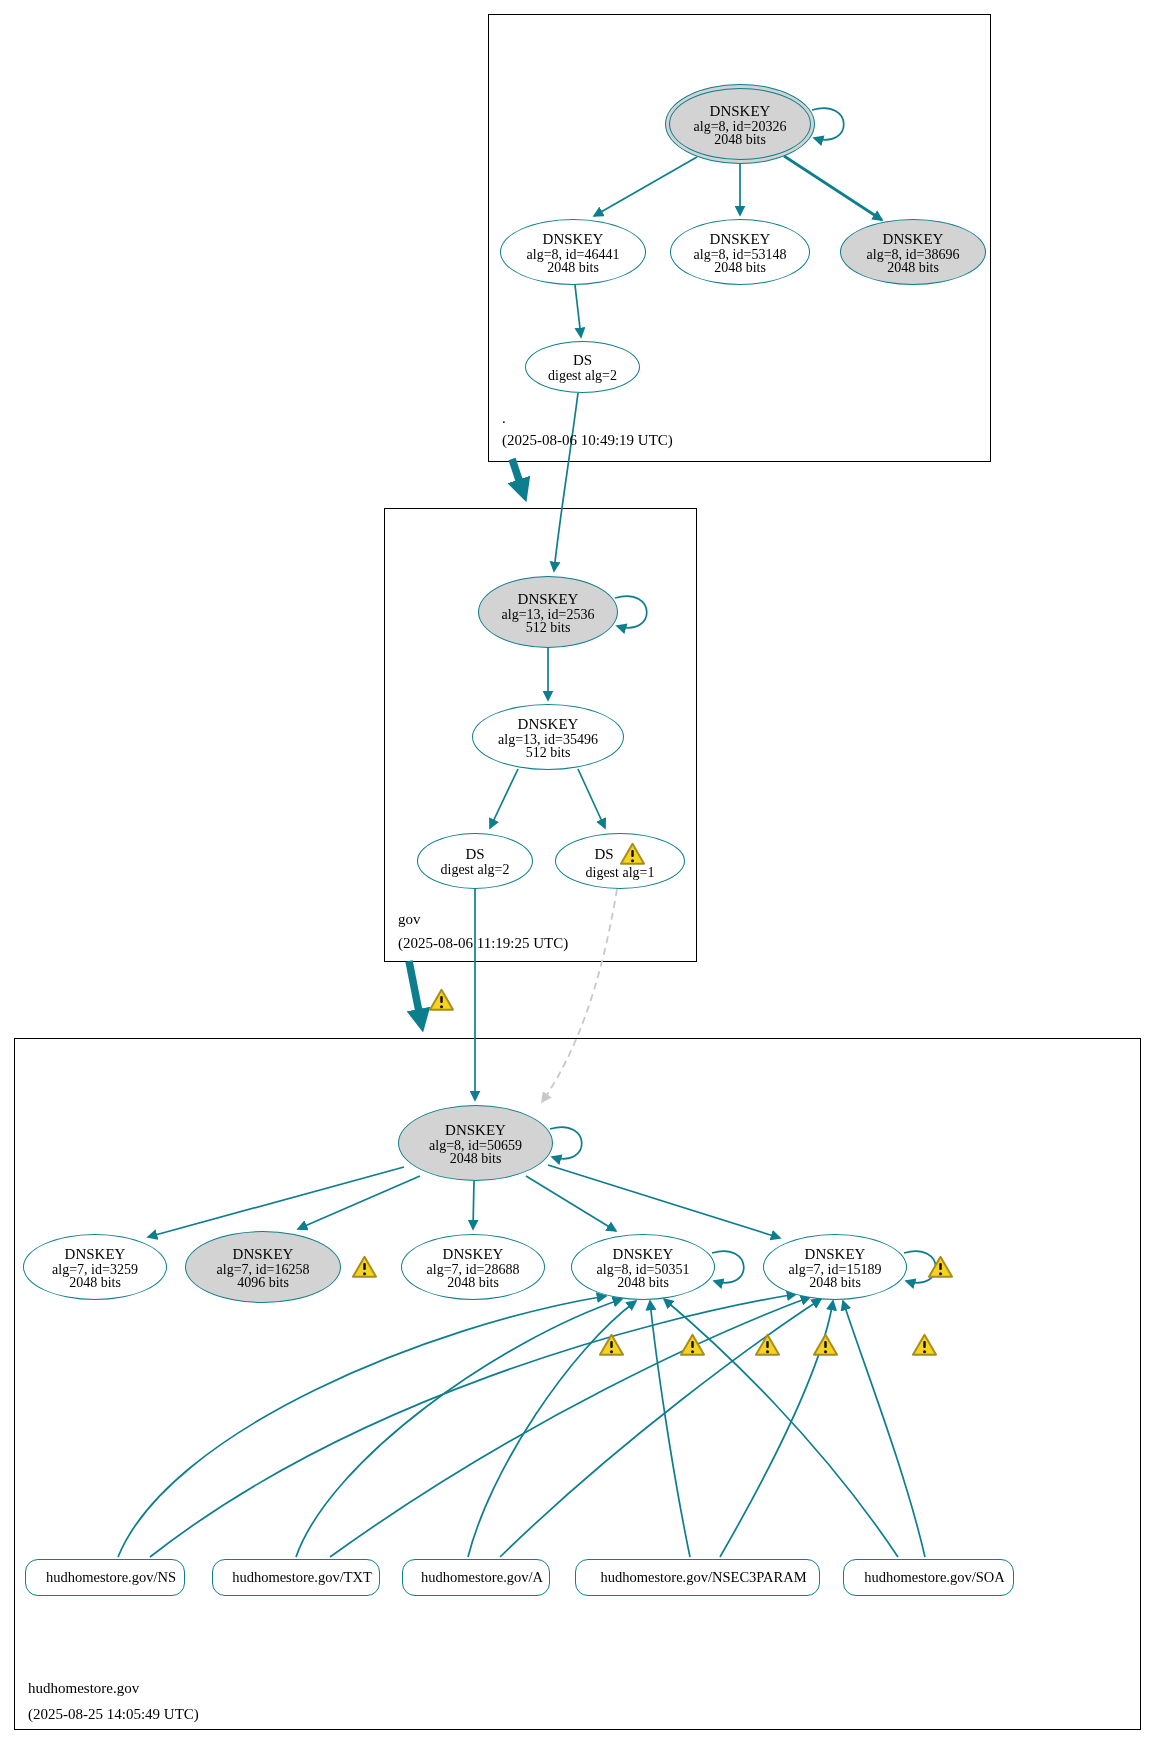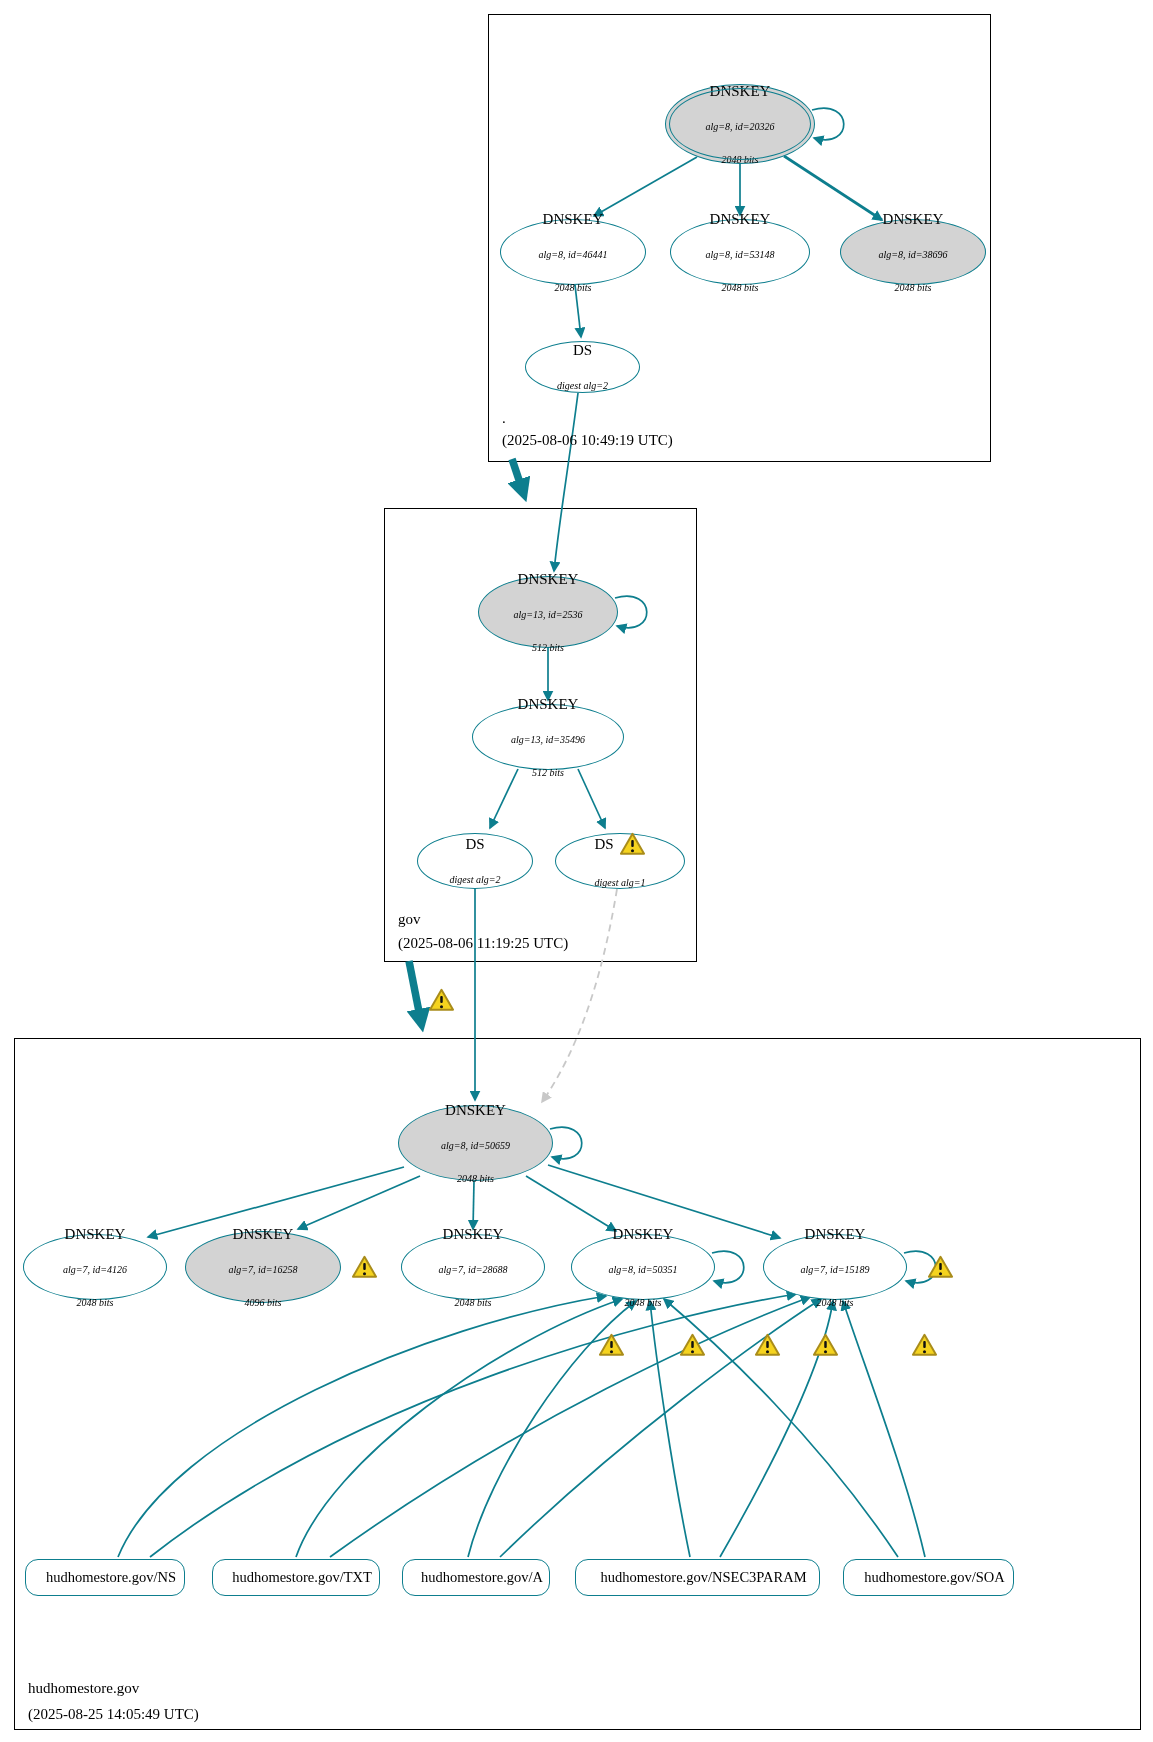--- a/index.html
+++ b/index.html
@@ -12,27 +12,27 @@
   html,body{margin:0;padding:0;background:#fff;}
   .canvas{position:relative;width:1153px;height:1742px;background:#fff;
           font-family:"Liberation Serif","DejaVu Serif",serif;color:#000;overflow:hidden;}
   .zonebox{position:absolute;border:1px solid #000;background:#fff;z-index:1;}
   .edges{position:absolute;left:0;top:0;z-index:2;}
   .edge{fill:none;stroke:var(--teal);stroke-width:1.7px;}
   .edge-heavy{fill:none;stroke:var(--teal);stroke-width:2.7px;}
   .edge-thick{fill:none;stroke:var(--teal);stroke-width:7.5px;}
   .edge-dashed{fill:none;stroke:var(--dash);stroke-width:1.8px;stroke-dasharray:7 5;}
   .node{position:absolute;z-index:3;display:flex;flex-direction:column;align-items:center;
-        justify-content:center;text-align:center;box-sizing:border-box;gap:20px;}
+        justify-content:center;text-align:center;box-sizing:border-box;}
   .ellipse{border:1.7px solid var(--teal);border-radius:50%;background:#fff;}
   .gray{background:var(--gray-fill);}
   .double::before{content:"";position:absolute;inset:3px;border:1.4px solid var(--teal);border-radius:50%;pointer-events:none;}
   .ntitle{font-size:15px;line-height:18px;}
   .ntitle-row{display:flex;align-items:center;gap:5px;font-size:15px;line-height:18px;}
-  .nattr{font-size:10px;line-height:13.5px;font-style:italic;}
+  .nattr{font-size:14px;line-height:13.5px;}
   .rrset{position:absolute;z-index:3;border:1.7px solid var(--teal);border-radius:13px;background:#fff;
          font-size:14.5px;display:flex;align-items:center;justify-content:center;box-sizing:border-box;padding-left:12px;}
   .zlabel{position:absolute;z-index:4;font-size:15px;}
   .zts{position:absolute;z-index:4;font-size:15px;}
   .warn{width:27px;height:24px;display:inline-block;flex:0 0 auto;}
   .warn-abs{position:absolute;z-index:5;width:27px;height:24px;}
 </style>
 </head>
 <body>
 
@@ -163,21 +163,21 @@
   </svg>
 
   <div class="node ellipse gray" style="left:398px;top:1105px;width:155px;height:76px;">
     <div class="ntitle">DNSKEY</div>
     <div class="nattr">alg=8, id=50659</div>
     <div class="nattr">2048 bits</div>
   </div>
 
   <div class="node ellipse" style="left:23px;top:1234px;width:144px;height:66px;">
     <div class="ntitle">DNSKEY</div>
-    <div class="nattr">alg=7, id=4126</div>
+    <div class="nattr">alg=7, id=3259</div>
     <div class="nattr">2048 bits</div>
   </div>
 
   <div class="node ellipse gray" style="left:185px;top:1231px;width:156px;height:72px;">
     <div class="ntitle">DNSKEY</div>
     <div class="nattr">alg=7, id=16258</div>
     <div class="nattr">4096 bits</div>
   </div>
   <svg class="warn warn-abs" style="left:351px;top:1255px;" viewBox="0 0 30 27">
     <path d="M15 2 L28 24.5 L2 24.5 Z" fill="#f5d31f" stroke="#a98c1a" stroke-width="2.2" stroke-linejoin="round"></path>

